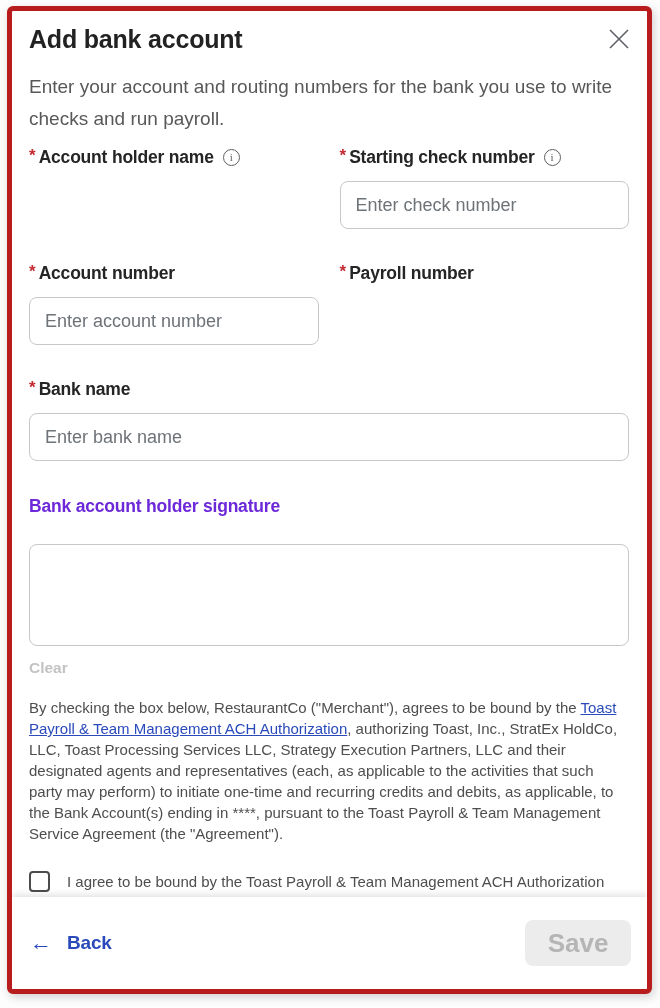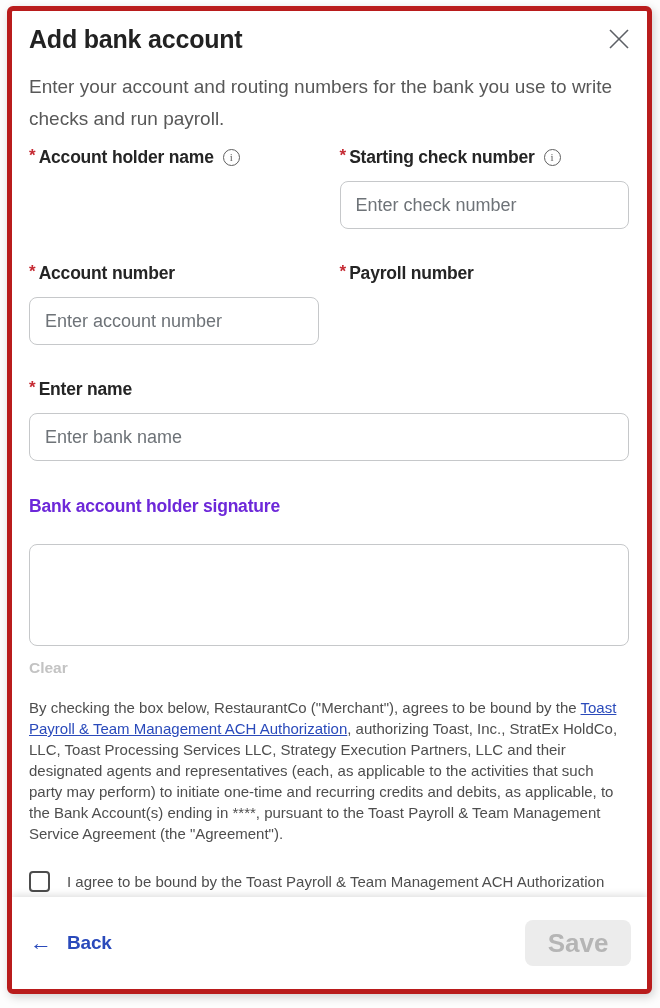--- a/index.html
+++ b/index.html
@@ -242,21 +242,21 @@
       <div class="field">
         <div class="label-row">
           <span class="req">*</span>
           <span class="field-label">Payroll number</span>
         </div>
       </div>
 
       <div class="field full">
         <div class="label-row">
           <span class="req">*</span>
-          <span class="field-label">Enter name</span>
+          <span class="field-label">Bank name</span>
         </div>
         <input class="text-input" type="text" placeholder="Enter bank name" style="">
       </div>
 
     </div>
 
     <div class="sig-section">
       <div class="sig-label">Bank account holder signature</div>
       <div class="sig-pad"></div>
       <button class="clear-link">Clear</button>

